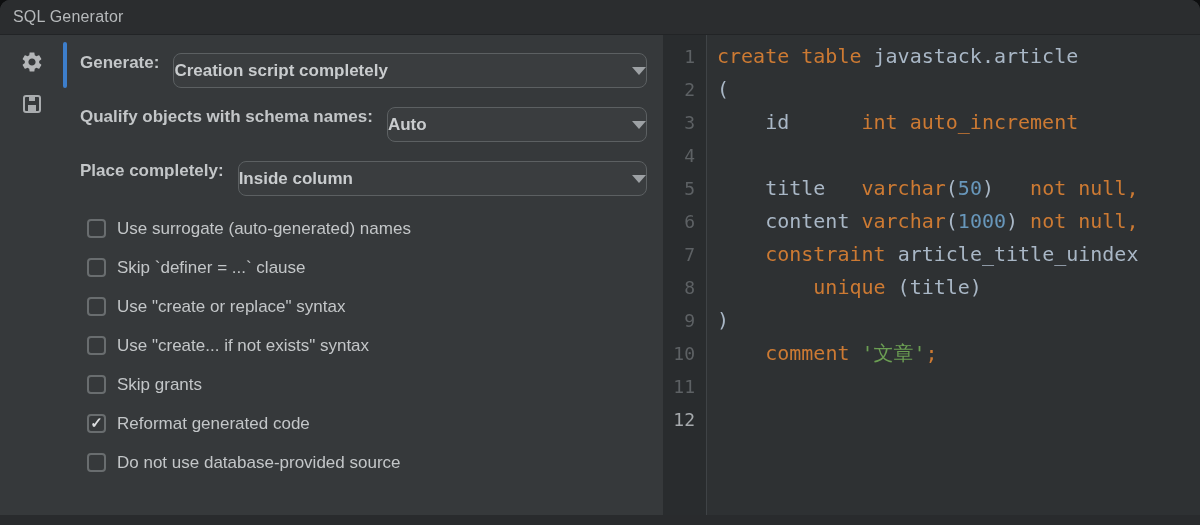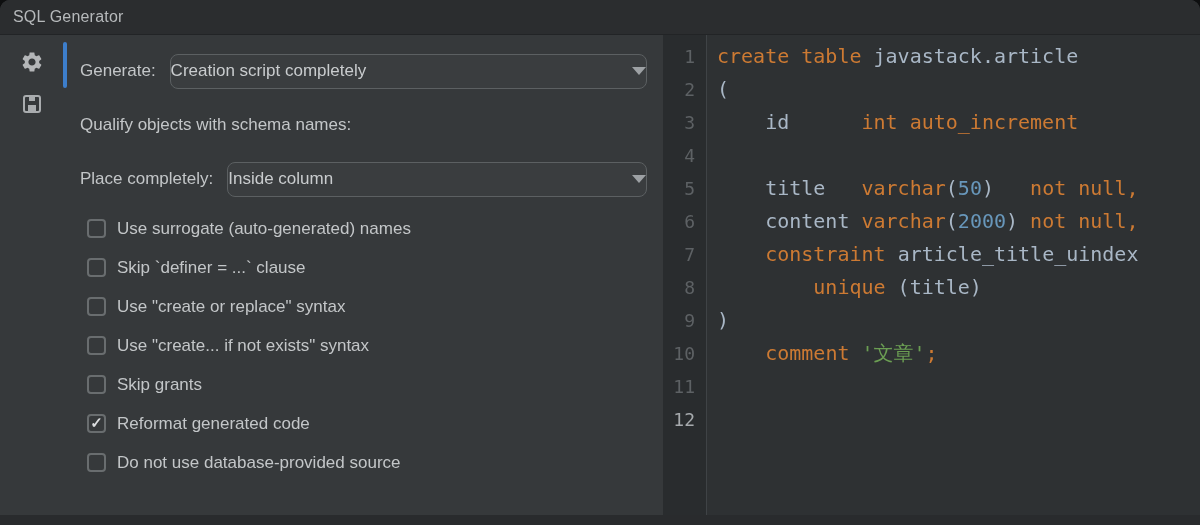--- a/index.html
+++ b/index.html
@@ -9,21 +9,21 @@
   html,body{background:#0e0f10;}
   body{font-family:"Liberation Sans",sans-serif;width:1200px;height:525px;overflow:hidden;}
   .window{width:1200px;height:525px;background:#36393b;border-radius:10px 10px 0 0;overflow:hidden;display:flex;flex-direction:column;}
   .titlebar{height:35px;flex:0 0 35px;background:#2b2d2f;border-bottom:1px solid #222426;display:flex;align-items:center;padding-left:13px;text-align:center;}
   .title{font-size:16px;color:#b6b9bb;letter-spacing:.2px;}
   .body{flex:1;display:flex;position:relative;min-height:0;}
   .rail{width:63px;flex:0 0 63px;background:#36393b;display:flex;flex-direction:column;align-items:center;padding-top:13px;}
   .rail-icon{width:28px;height:28px;display:flex;align-items:center;justify-content:center;margin-bottom:14px;border-radius:4px;}
   .accent{position:absolute;left:63px;top:7px;width:4px;height:46px;background:var(--accent);border-radius:2px;z-index:2;}
   .options{width:600px;flex:0 0 600px;background:#36393b;padding:18px 16px 0 17px;}
-  .opt-row{display:flex;align-items:center;height:36px;margin-bottom:18px;}
+  .opt-row{display:flex;height:36px;margin-bottom:18px;font-weight:bold;}
   .opt-label{font-size:17px;color:#c3c6c8;margin-right:14px;white-space:nowrap;}
   .dropdown{flex:1;height:35px;border:1px solid #5c6062;border-radius:8px;background:#3a3d3f;display:flex;align-items:center;padding:0 0;cursor:pointer;}
   .dd-value{font-size:17px;color:#c9ccce;flex:1;white-space:nowrap;overflow:hidden;}
   .dd-arrow{width:0;height:0;border-left:7px solid transparent;border-right:7px solid transparent;border-top:8px solid #9da1a4;}
   .cb-section{margin-top:16px;}
   .cb-row{display:flex;align-items:center;height:27px;margin-bottom:12px;padding-left:7px;cursor:pointer;}
   .cb-box{width:19px;height:19px;flex:0 0 19px;border:2px solid #696d6f;border-radius:4px;margin-right:11px;display:flex;align-items:center;justify-content:center;background:transparent;}
   .cb-check{display:none;color:#dcdee0;font-size:15px;font-weight:bold;line-height:1;transform:translateY(-1px);}
   .cb-row.checked .cb-check{display:block;}
   .cb-label{font-size:17px;color:#c3c6c8;white-space:nowrap;}
@@ -67,20 +67,24 @@
   <div class="opt-row">
     <span class="opt-label">Generate:</span>
     <div class="dropdown">
       <span class="dd-value">Creation script completely</span>
       <span class="dd-arrow"></span>
     </div>
   </div>
 
   <div class="opt-row">
     <span class="opt-label">Qualify objects with schema names:</span>
+    <div class="dropdown">
+      <span class="dd-value">Auto</span>
+      <span class="dd-arrow"></span>
+    </div>
   </div>
 
   <div class="opt-row">
     <span class="opt-label">Place completely:</span>
     <div class="dropdown">
       <span class="dd-value">Inside column</span>
       <span class="dd-arrow"></span>
     </div>
   </div>
 </div>
@@ -137,21 +141,21 @@
           <div class="ln">10</div>
           <div class="ln">11</div>
           <div class="ln current">12</div>
         </div>
       <div class="code" id="code">
           <div class="code-line"><span class="tk-kw">create table</span><span class="tk-pl"> javastack.article</span></div>
           <div class="code-line"><span class="tk-pl">(</span></div>
           <div class="code-line"><span class="tk-pl">    id      </span><span class="tk-kw">int auto_increment</span></div>
           <div class="code-line"><span class="tk-pl">        </span></div>
           <div class="code-line"><span class="tk-pl">    title   </span><span class="tk-kw">varchar</span><span class="tk-pl">(</span><span class="tk-num">50</span><span class="tk-pl">)</span><span class="tk-pl">   </span><span class="tk-kw">not null,</span></div>
-          <div class="code-line"><span class="tk-pl">    content </span><span class="tk-kw">varchar</span><span class="tk-pl">(</span><span class="tk-num">2000</span><span class="tk-pl">)</span><span class="tk-pl"> </span><span class="tk-kw">not null,</span></div>
+          <div class="code-line"><span class="tk-pl">    content </span><span class="tk-kw">varchar</span><span class="tk-pl">(</span><span class="tk-num">1000</span><span class="tk-pl">)</span><span class="tk-pl"> </span><span class="tk-kw">not null,</span></div>
           <div class="code-line"><span class="tk-pl">    </span><span class="tk-kw">constraint</span><span class="tk-pl"> article_title_uindex</span></div>
           <div class="code-line"><span class="tk-pl">        </span><span class="tk-kw">unique</span><span class="tk-pl"> (title)</span></div>
           <div class="code-line"><span class="tk-pl">)</span></div>
           <div class="code-line"><span class="tk-pl">    </span><span class="tk-kw">comment</span><span class="tk-pl"> </span><span class="tk-str">'文章'</span><span class="tk-kw">;</span></div>
           <div class="code-line">&nbsp;</div>
           <div class="code-line">&nbsp;</div>
         </div>
     </div>
   </div>
   <div class="bottombar"></div>

